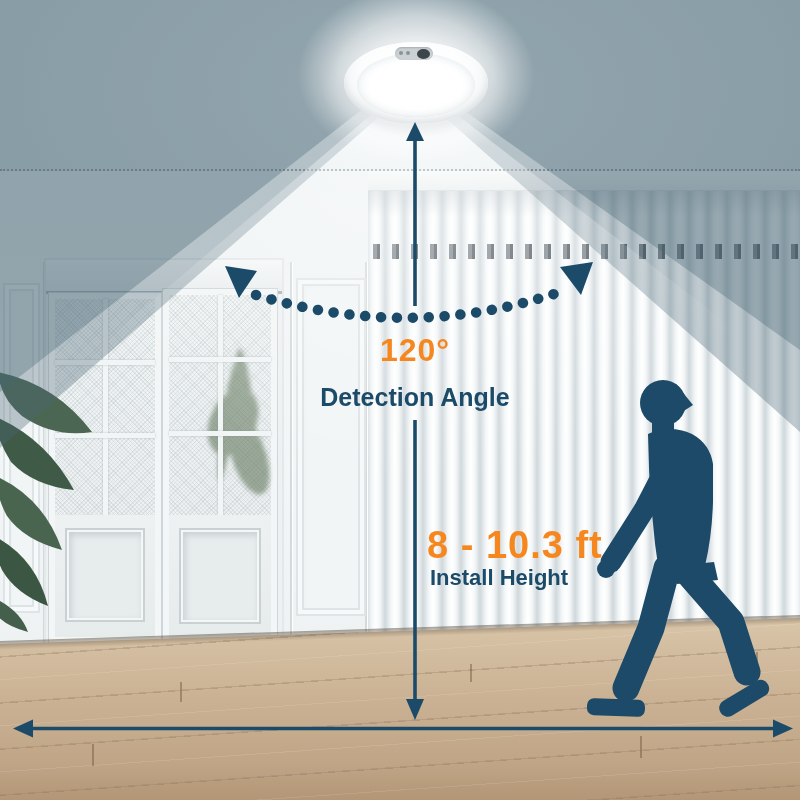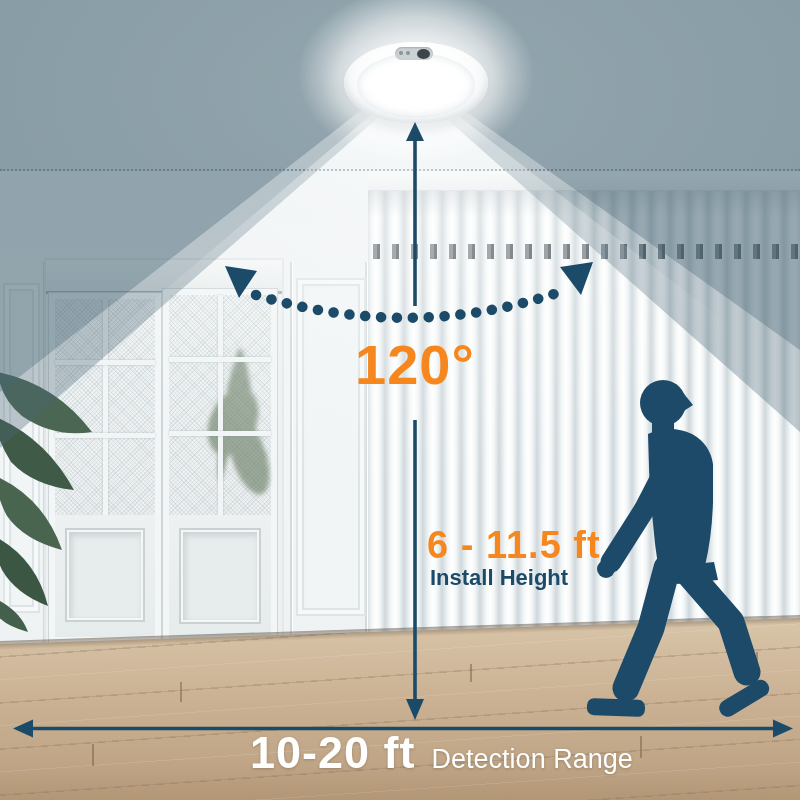--- a/index.html
+++ b/index.html
@@ -86,21 +86,21 @@
     box-shadow:inset 0 1px 2px rgba(110,120,125,.4);}
   .sensor-eye{left:417px;top:49px;width:13px;height:10px;border-radius:50%;background:#3c4549;z-index:8;}
   .sensor-dot{top:51px;width:4px;height:4px;border-radius:50%;background:#8a9398;z-index:8;}
 
   
   .annot{left:0;top:0;z-index:9;}
   .person{left:580px;top:370px;z-index:8;}
   .label{z-index:10;white-space:nowrap;}
   .val-orange{color:var(--accent,#F6871E);font-weight:800;}
   .lab-navy{color:var(--navy,#1C4B69);font-weight:700;}
-  .angle-val{left:330px;top:332px;width:170px;text-align:center;font-size:56px;letter-spacing:1px;}
+  .angle-val{left:330px;top:332px;width:170px;text-align:center;font-size:32px;letter-spacing:1px;}
   .angle-lab{left:295px;top:383px;width:240px;text-align:center;font-size:25px;}
   .height-val{left:427px;top:524px;font-size:38px;letter-spacing:1px;}
   .height-lab{left:430px;top:565px;font-size:22px;}
   .range-row{left:250px;top:727px;display:flex;align-items:baseline;gap:16px;color:#fff;
     text-shadow:0 1px 3px rgba(90,70,50,.35);}
   .range-val{position:static;font-size:45px;font-weight:800;letter-spacing:1px;}
   .range-lab{position:static;font-size:27px;font-weight:500;}
 </style>
 </head>
 <body>
@@ -210,22 +210,19 @@
     </g>
     <path d="M256,295 Q412,342 560,292" fill="none" stroke="#1c4b69" stroke-width="10.5" stroke-linecap="round" stroke-dasharray="0.1 15.8"></path>
     <g stroke="#1c4b69" stroke-width="3.6">
       <line x1="415" y1="138" x2="415" y2="306"></line>
       <line x1="415" y1="420" x2="415" y2="702"></line>
       <line x1="30" y1="728.5" x2="776" y2="728.5"></line>
     </g>
   </svg>
 
   <div class="label val-orange angle-val">120°</div>
-
-  <div class="label val-orange height-val">6 - 11.5 ft</div>
+  <div class="label lab-navy angle-lab">Detection Angle</div>
+
+  <div class="label val-orange height-val">8 - 10.3 ft</div>
   <div class="label lab-navy height-lab">Install Height</div>
 
-  <div class="label range-row">
-    <span class="range-val">10-20 ft</span>
-    <span class="range-lab">Detection Range</span>
-  </div>
 
 </div>
 
 </body></html>

